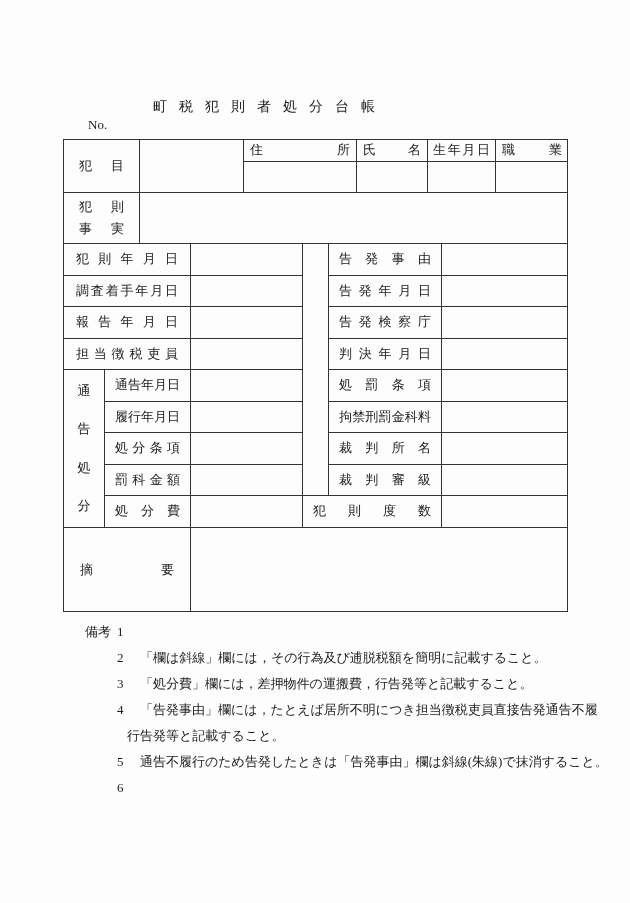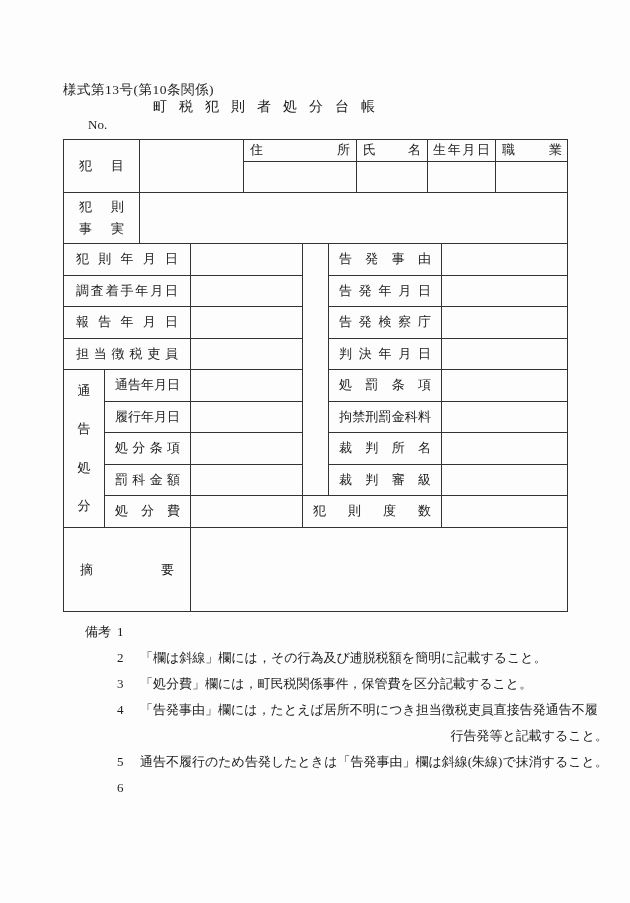--- a/index.html
+++ b/index.html
@@ -20,28 +20,27 @@
   .spread{display:flex;justify-content:space-between;width:100%;box-sizing:border-box;}
   .spread-v{display:flex;flex-direction:column;justify-content:space-between;align-items:center;
             height:100%;width:100%;box-sizing:border-box;padding:13px 0;}
   .two-line{width:100%;display:flex;flex-direction:column;gap:6px;}
   .px5{padding:0 5px;} .px6{padding:0 6px;} .px10{padding:0 10px;}
   .px12{padding:0 12px;} .px15{padding:0 15px;} .px16{padding:0 16px;}
   .remarks{position:absolute;left:85px;top:619px;font-size:13px;line-height:26px;}
   .note-row{display:grid;grid-template-columns:32px 23px 1fr;align-items:start;}
   .note-num{text-align:left;}
   .note-text{white-space:nowrap;}
-  .cont{margin-left:-13px;text-align:right;}
+  .cont{margin-left:-13px;}
 </style>
 </head>
 <body>
 
 <div class="page">
 
-  <div class="form-number">様式第13号(第10条関係)</div>
   <div class="title">町税犯則者処分台帳</div>
   <div class="no-label">No.</div>
 
   <div class="ledger">
 
     <div class="cell" style="left:0;top:0;width:76px;height:53px">
       <div class="spread px15">
           <span>犯</span>
           <span>目</span>
         </div>
@@ -314,21 +313,21 @@
       <span class="note-num">1</span>
     </div>
     <div class="note-row">
       <span></span>
       <span class="note-num">2</span>
       <span class="note-text">「欄は斜線」欄には，その行為及び逋脱税額を簡明に記載すること。</span>
     </div>
     <div class="note-row">
       <span></span>
       <span class="note-num">3</span>
-      <span class="note-text">「処分費」欄には，町民税関係事件，保管費を区分記載すること。</span>
+      <span class="note-text">「処分費」欄には，差押物件の運搬費，行告発等と記載すること。</span>
     </div>
     <div class="note-row">
       <span></span>
       <span class="note-num">4</span>
       <span class="note-text">
         <div>「告発事由」欄には，たとえば居所不明につき担当徴税吏員直接告発通告不履</div>
         <div class="cont">行告発等と記載すること。</div>
       </span>
     </div>
     <div class="note-row">

